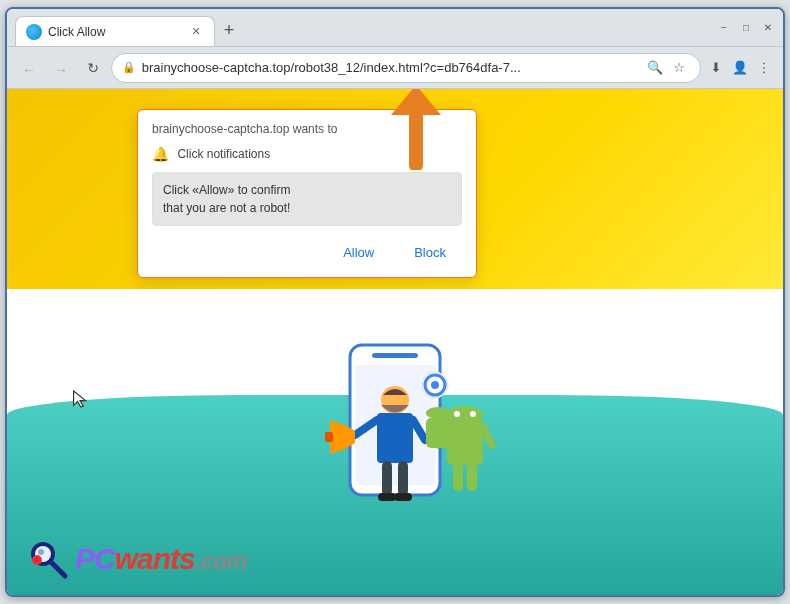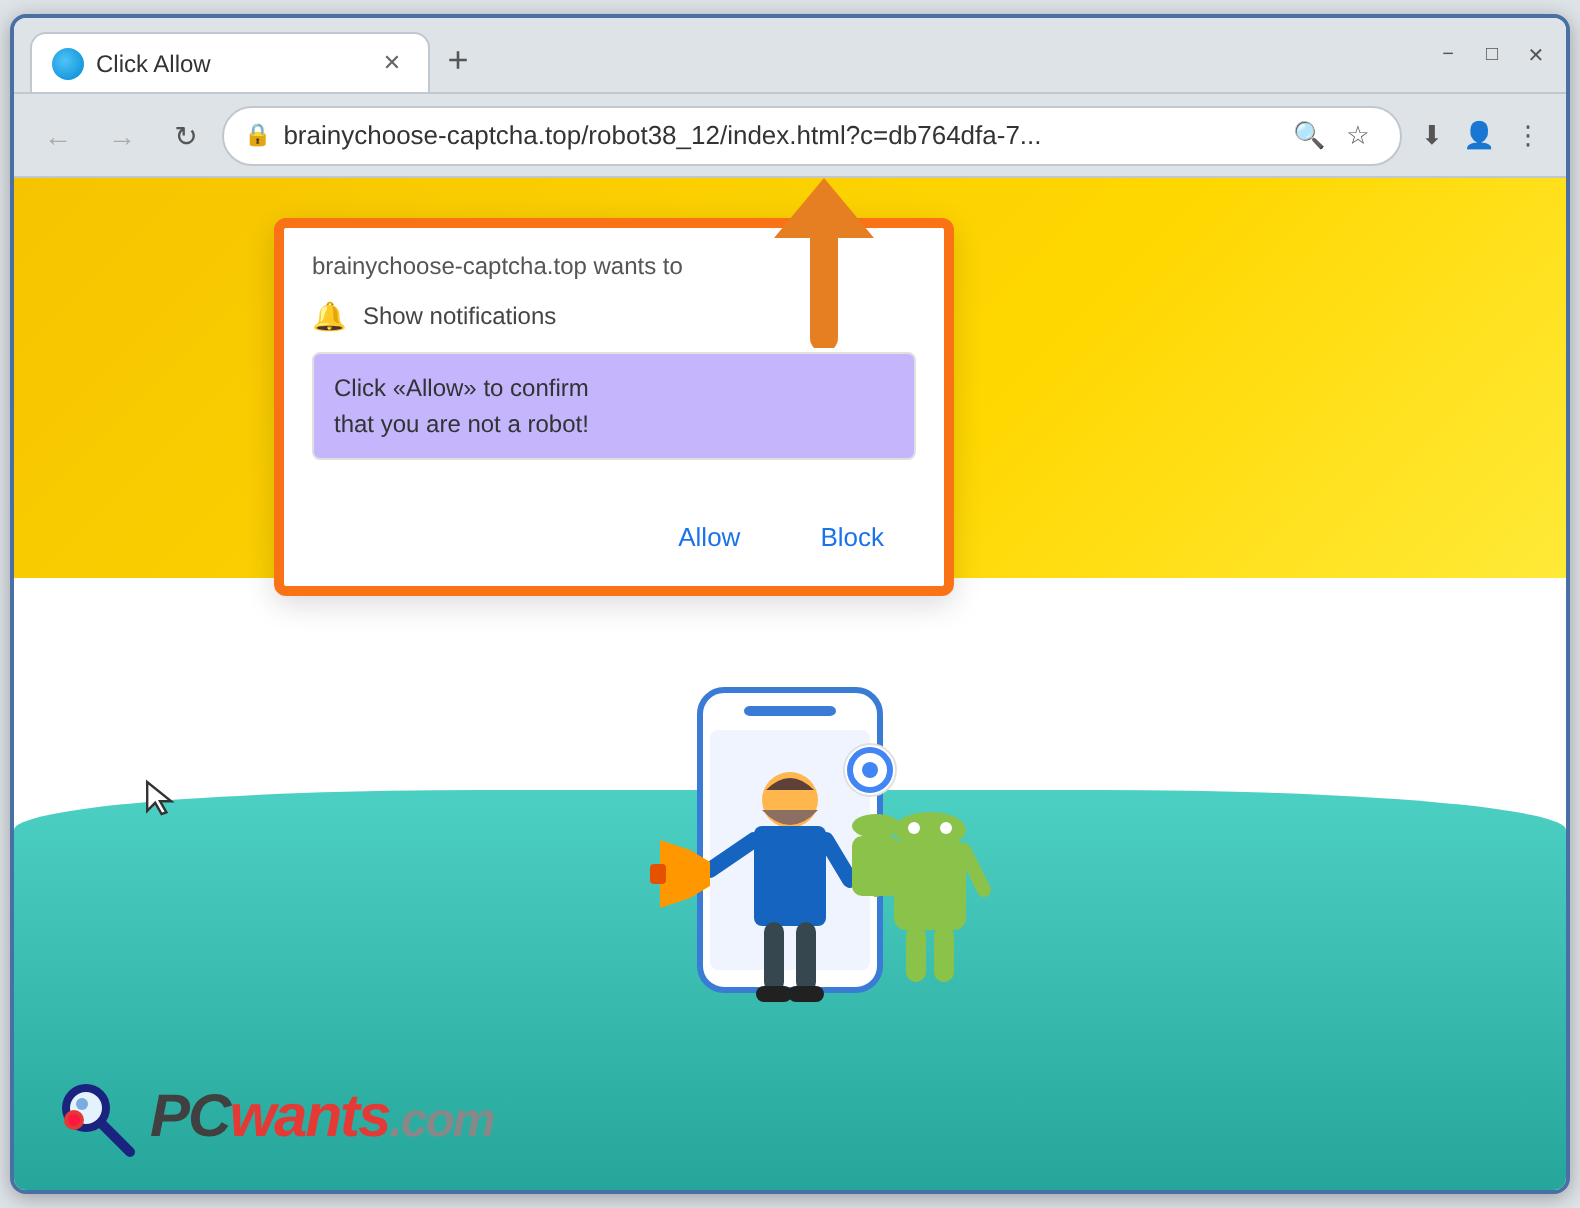--- a/index.html
+++ b/index.html
@@ -235,21 +235,21 @@
       gap: 6px;
     }
 
     
     .notification-popup {
       position: absolute;
       top: 20px;
       left: 130px;
       width: 340px;
       background: #fff;
-      border: 5px solid #f97316;
+      border: 1px solid #f97316;
       border-radius: 6px;
       padding: 12px 14px;
       box-shadow: 0 4px 15px rgba(0,0,0,0.15);
       z-index: 10;
     }
 
     .notif-header {
       font-size: 12px;
       color: #555;
       margin-bottom: 10px;
@@ -268,25 +268,25 @@
     }
 
     .notif-label {
       font-size: 12px;
       color: #444;
     }
 
     .notif-message {
       font-size: 12px;
       color: #333;
-      background: #c4b5fd;
+      background: #e5e5e5;
       border: 1px solid #e0e0e0;
       border-radius: 4px;
       padding: 8px 10px;
-      margin-bottom: 26px;
+      margin-bottom: 14px;
       line-height: 1.5;
     }
 
     .notif-buttons {
       display: flex;
       justify-content: flex-end;
       gap: 8px;
     }
 
     .notif-btn {
@@ -449,29 +449,29 @@
       <svg width="42" height="42" viewBox="0 0 42 42">
         <circle cx="16" cy="16" r="12" fill="#1a237e" stroke="none"></circle>
         <circle cx="16" cy="16" r="8" fill="#e3f2fd"></circle>
         <circle cx="14" cy="14" r="3" fill="#1565c0" opacity="0.5"></circle>
         <line x1="24" y1="24" x2="38" y2="38" stroke="#1a237e" stroke-width="5" stroke-linecap="round"></line>
 
         <circle cx="10" cy="22" r="5" fill="#e53935"></circle>
         <circle cx="10" cy="22" r="3" fill="#ff1744"></circle>
       </svg>
       <div style="font-size:30px;font-weight:900;font-style:italic;color:#1a1a1a;letter-spacing:-1px;line-height:1;">
-        <span style="color:#404040;">PC</span><span style="color:#e53935;">wants</span><span style="color:#888;font-size:24px;">.com</span>
+        <span style="color:#8b5cf6;">PC</span><span style="color:#e53935;">wants</span><span style="color:#888;font-size:24px;">.com</span>
       </div>
     </div>
 
     <div class="notification-popup">
       <div class="notif-header">brainychoose-captcha.top wants to</div>
       <div class="notif-row">
         <span class="bell-icon">🔔</span>
-        <span class="notif-label">Show notifications</span>
+        <span class="notif-label">Click notifications</span>
       </div>
       <div class="notif-message">
         <span style="white-space:pre-line;">Click «Allow» to confirm
 that you are not a robot!</span>
       </div>
       <div class="notif-buttons">
         <button class="notif-btn allow">Allow</button>
         <button class="notif-btn block">Block</button>
       </div>
 

